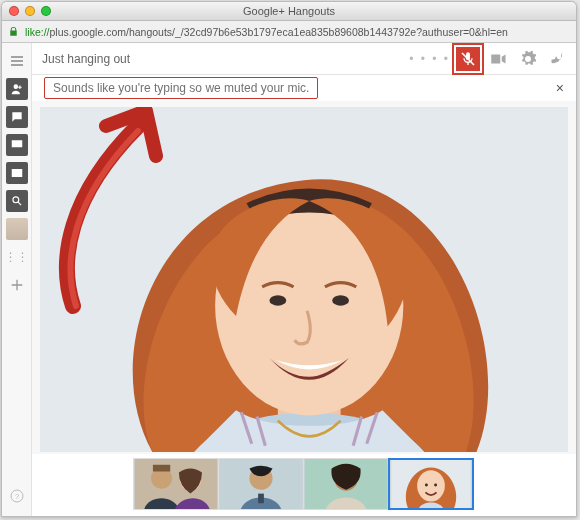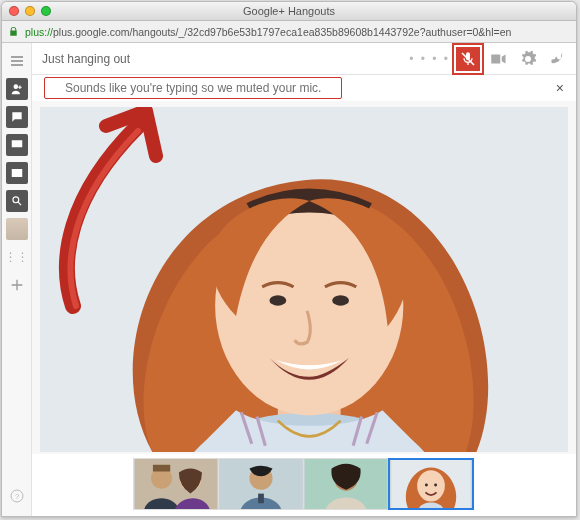--- a/index.html
+++ b/index.html
@@ -97,21 +97,21 @@
   .icon-slot { width: 24px; height: 24px; display: flex; align-items: center; justify-content: center; color: #a8a8a8; cursor: pointer; }
   
   .notice {
     height: 26px;
     background: #fff;
     display: flex; align-items: center;
     padding-right: 8px;
   }
   .notice-text {
     margin-left: 12px;
-    padding: 3px 20px;
+    padding: 3px 8px;
     color: #727272;
     font-size: 12px;
     border: 1.5px solid #cc342a;
     border-radius: 2px;
   }
   .notice-close { margin-left: auto; color: #555; font-size: 14px; cursor: pointer; padding: 0 4px; }
   
   .stage {
     flex: 1;
     margin: 6px 8px 2px 8px;
@@ -153,21 +153,21 @@
       <div class="dot yellow"></div>
       <div class="dot green"></div>
     </div>
     <div class="title">Google+ Hangouts</div>
   </div>
 
   <div class="urlbar">
     <svg class="lock" viewBox="0 0 24 24">
         <path fill="currentColor" d="M6 10V8a6 6 0 1112 0v2h1v11H5V10h1zm2 0h8V8a4 4 0 10-8 0v2z"></path>
       </svg>
-    <div class="url"><span class="scheme">plus://</span><span>plus.google.com/hangouts/_/32cd97b6e53b1797eca1ea835b89608b1443792e?authuser=0&amp;hl=en</span></div>
+    <div class="url"><span class="scheme">like://</span><span>plus.google.com/hangouts/_/32cd97b6e53b1797eca1ea835b89608b1443792e?authuser=0&amp;hl=en</span></div>
   </div>
 
   <div class="app">
 
     <div class="sidebar">
       <div class="side-slot">
         <svg width="16" height="16" viewBox="0 0 24 24">
             <path stroke="#888" stroke-width="2" d="M3 6h18M3 12h18M3 18h18"></path>
           </svg>
       </div>

